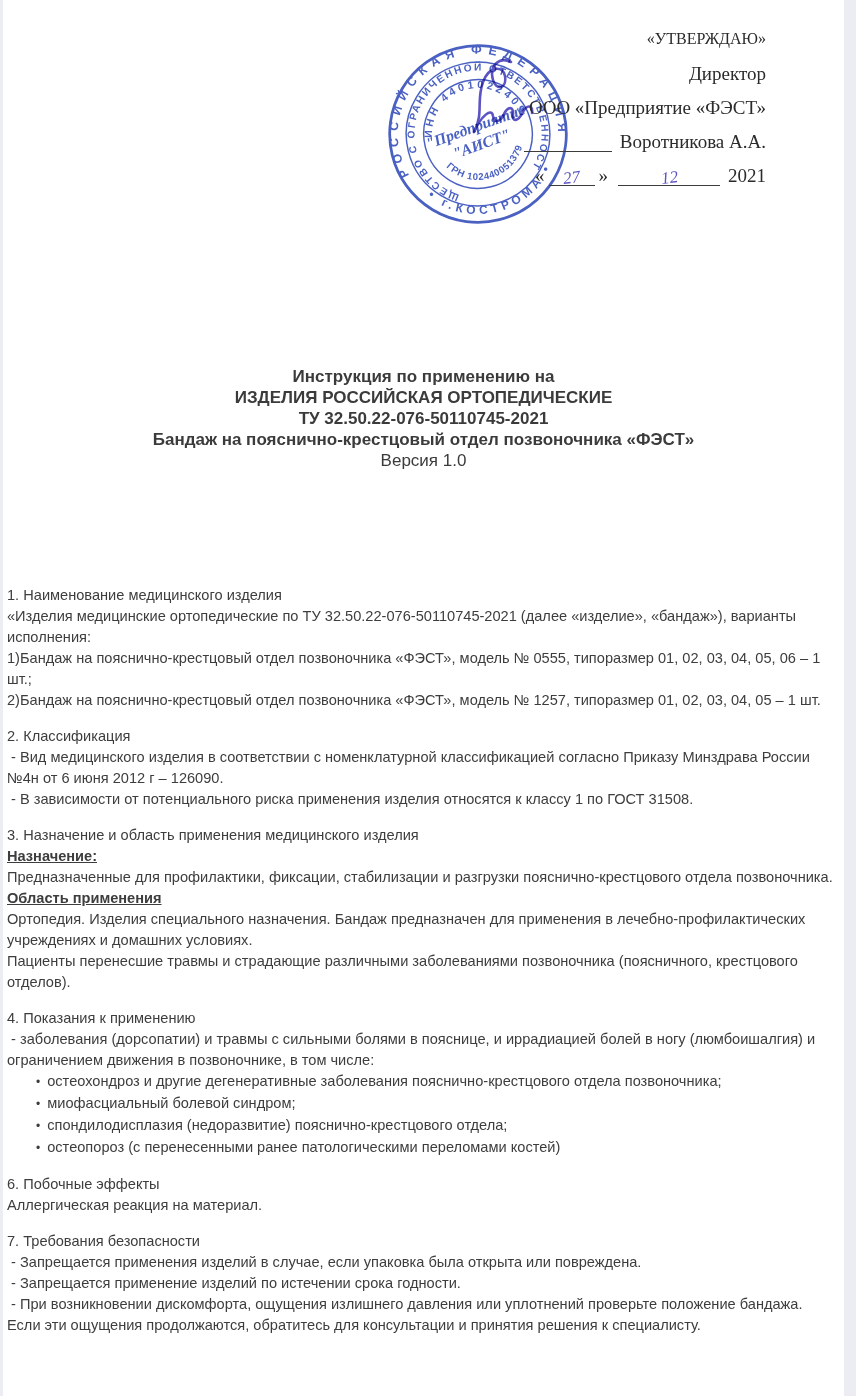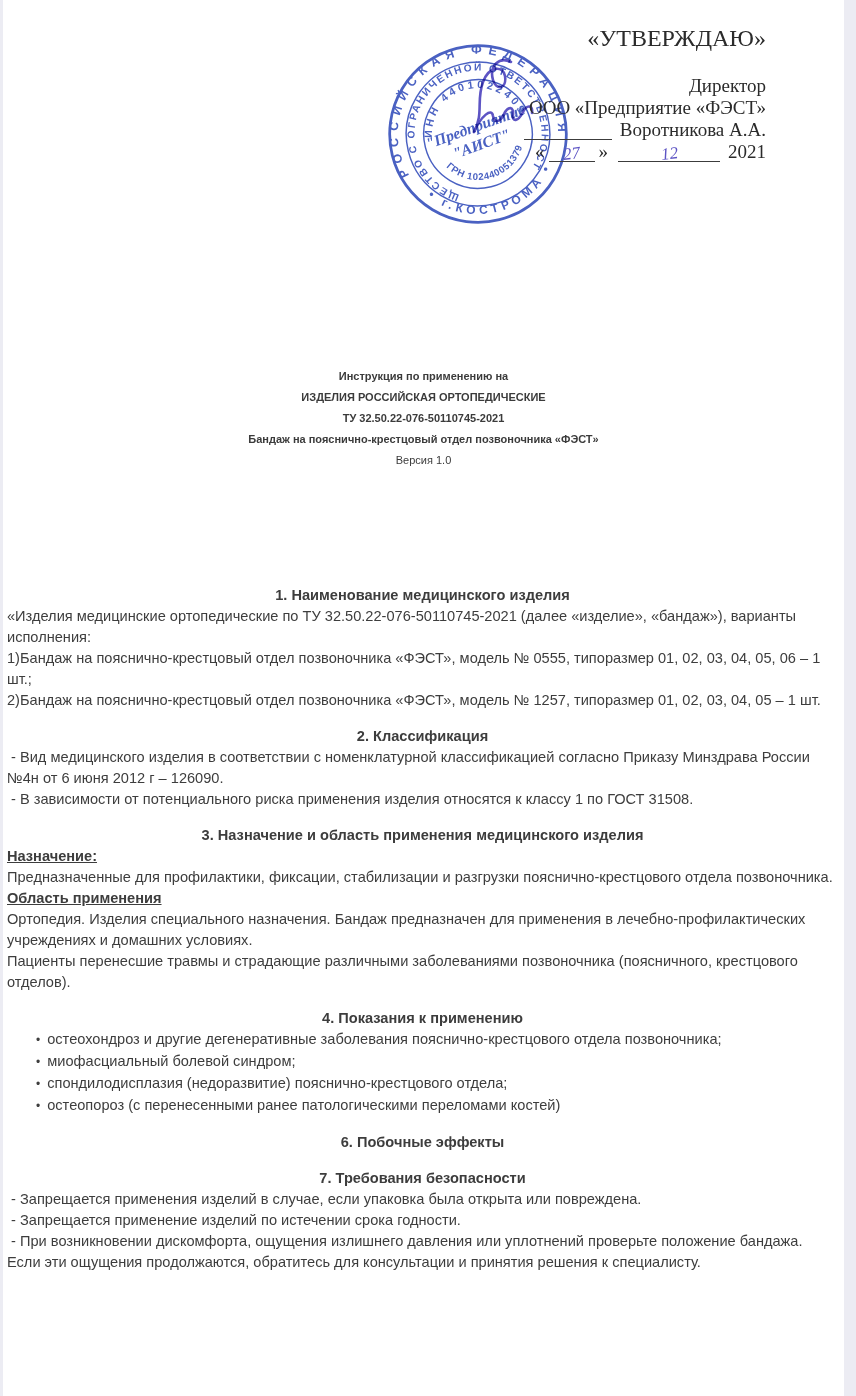--- a/index.html
+++ b/index.html
@@ -13,22 +13,22 @@
     background:#ffffff;
   }
 
   
   .approval-area { position:relative; height:336px; }
   .approval-text {
     position:absolute; top:28px; right:78px; text-align:right;
     font-family:"Liberation Serif", serif; font-size:19px; color:#2b2b2b;
     line-height:21px; white-space:nowrap;
   }
-  .approve-label { font-size:24px; margin-bottom:26px; }
-  .a-line { margin-top:1px; }
+  .approve-label { font-size:16px; margin-bottom:14px; }
+  .a-line { margin-top:13px; }
   .blank {
     display:inline-block; border-bottom:1.3px solid #3c3c3c;
     height:19px; vertical-align:bottom; text-align:center;
   }
   .sig-blank { width:88px; margin-right:8px; }
   .day-blank { width:46px; margin:0 4px; }
   .month-blank { width:102px; margin:0 8px 0 10px; }
   .hand {
     font-style:italic; color:var(--ink-color,#5d54c4);
     font-size:17px; display:inline-block; transform:rotate(-7deg);
@@ -54,32 +54,32 @@
     mix-blend-mode:multiply;
   }
   .signature path {
     stroke:var(--ink-color,#5d54c4); fill:none;
     stroke-width:2.6; stroke-linecap:round;
   }
 
   
   .title-block {
     margin-top:30px; text-align:center; color:#3b3b3b;
-    font-size:11px; font-weight:bold; line-height:21px;
+    font-size:17px; font-weight:bold; line-height:21px;
   }
   .title-block .version { font-weight:normal; }
 
   
   .content {
     margin-top:114px; padding:0 6px 0 4px;
     color:#3d3d3d; font-size:14.6px; line-height:21px;
   }
   .section { margin-top:15px; }
   .section:first-child { margin-top:0; }
-  .section-heading { font-weight:bold; white-space:pre-wrap;text-align:center; }
+  .section-heading { font-weight:normal; white-space:pre-wrap; }
   .para { white-space:pre-wrap; }
   .subhead { font-weight:bold; text-decoration:underline; }
   .bullet { padding-left:29px; }
   .bullet .dot { margin-right:7px; font-size:12px; }
 </style>
 </head>
 <body>
 
 <div class="page">
 
@@ -148,27 +148,29 @@
       <section class="section">
         <div class="section-heading">3. Назначение и область применения медицинского изделия</div>
         <div class="subhead">Назначение:</div>
         <div class="para">Предназначенные для профилактики, фиксации, стабилизации и разгрузки пояснично-крестцового отдела позвоночника.</div>
         <div class="subhead">Область применения</div>
         <div class="para">Ортопедия. Изделия специального назначения. Бандаж предназначен для применения в лечебно-профилактических учреждениях и домашних условиях.</div>
         <div class="para">Пациенты перенесшие травмы и страдающие различными заболеваниями позвоночника (поясничного, крестцового отделов).</div>
       </section>
       <section class="section">
         <div class="section-heading">4. Показания к применению</div>
+        <div class="para"> - заболевания (дорсопатии) и травмы с сильными болями в пояснице, и иррадиацией болей в ногу (люмбоишалгия) и ограничением движения в позвоночнике, в том числе:</div>
         <div class="bullet"><span class="dot">•</span><span>остеохондроз и другие дегенеративные заболевания пояснично-крестцового отдела позвоночника;</span></div>
         <div class="bullet"><span class="dot">•</span><span>миофасциальный болевой синдром;</span></div>
         <div class="bullet"><span class="dot">•</span><span>спондилодисплазия (недоразвитие) пояснично-крестцового отдела;</span></div>
         <div class="bullet"><span class="dot">•</span><span>остеопороз (с перенесенными ранее патологическими переломами костей)</span></div>
       </section>
       <section class="section">
         <div class="section-heading">6. Побочные эффекты</div>
+        <div class="para">Аллергическая реакция на материал.</div>
       </section>
       <section class="section">
         <div class="section-heading">7. Требования безопасности</div>
         <div class="para"> - Запрещается применения изделий в случае, если упаковка была открыта или повреждена.</div>
         <div class="para"> - Запрещается применение изделий по истечении срока годности.</div>
         <div class="para"> - При возникновении дискомфорта, ощущения излишнего давления или уплотнений проверьте положение бандажа. Если эти ощущения продолжаются, обратитесь для консультации и принятия решения к специалисту.</div>
       </section>
     </div>
 
 </div>

